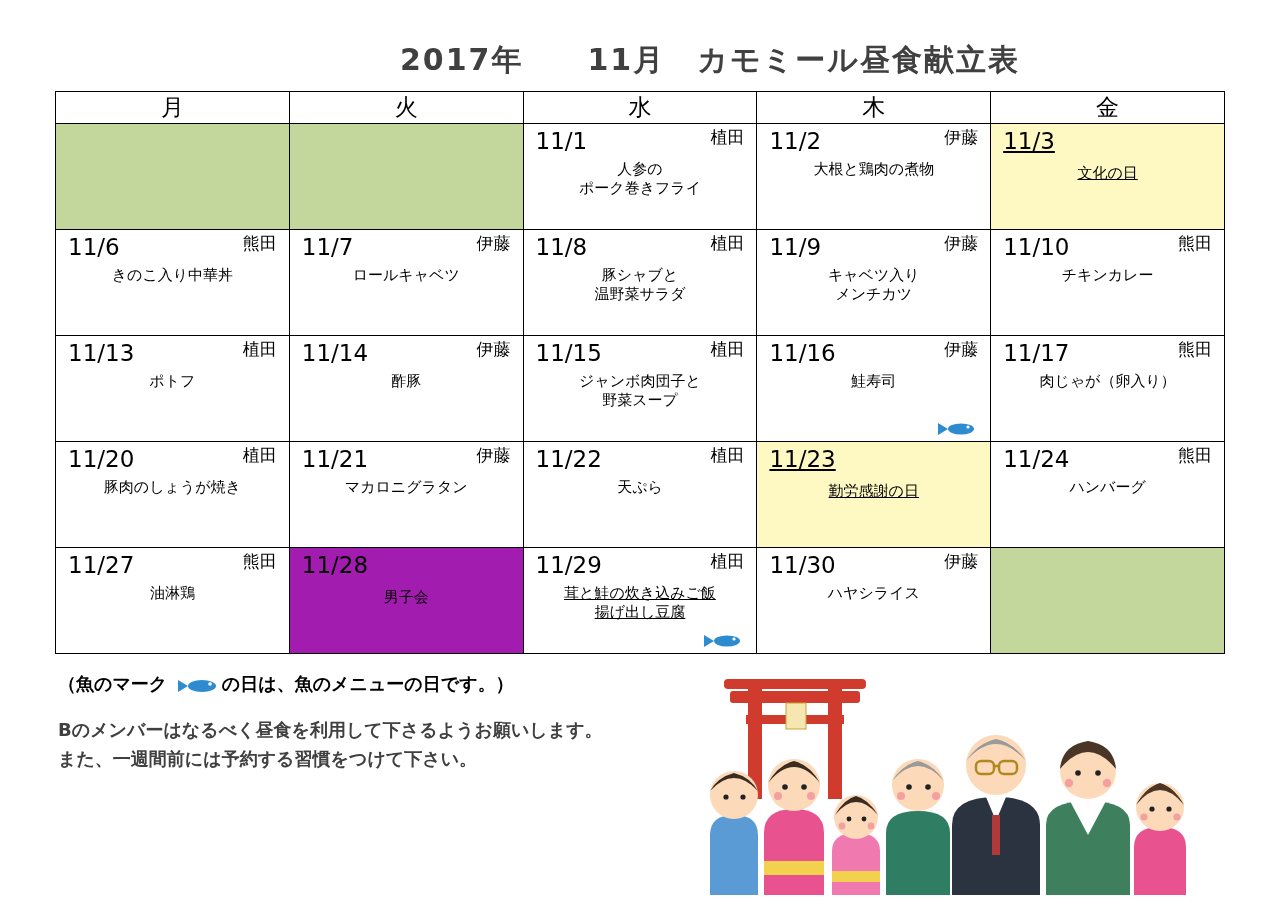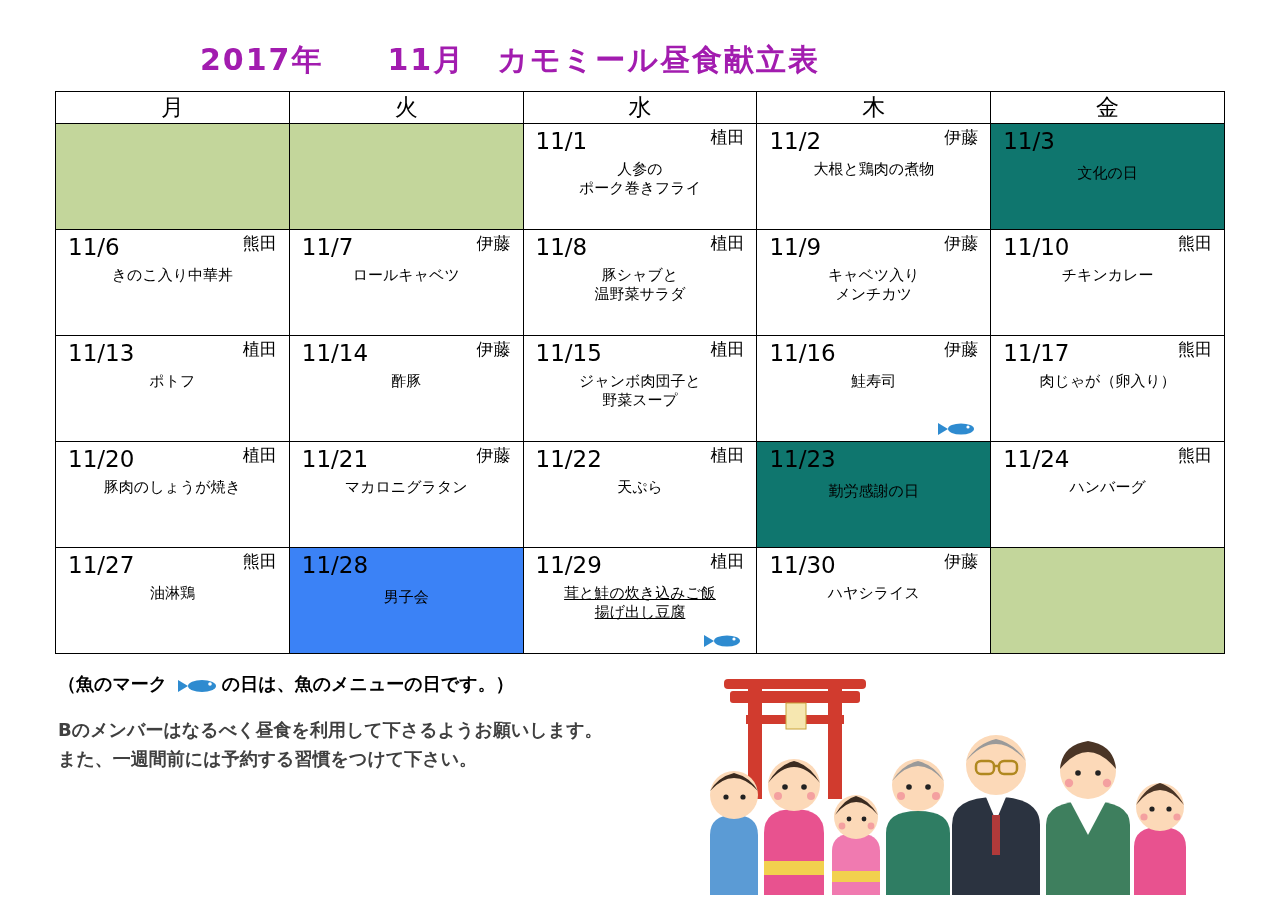--- a/index.html
+++ b/index.html
@@ -17,22 +17,22 @@
   .page {
     position: relative;
     width: 1280px;
     height: 905px;
   }
   .title {
     position: absolute;
     top: 40px;
     left: 0;
     width: 1020px;
-    text-align: center;
-    color: #a21caf;
+    text-align: right;
+    color: #404040;
     font-size: 30px;
     font-weight: bold;
     letter-spacing: 2px;
     font-family: "DejaVu Sans", "Liberation Sans", sans-serif;
   }
   table.menu {
     position: absolute;
     top: 91px;
     left: 55px;
     width: 1170px;
@@ -75,22 +75,22 @@
     font-size: 15px;
     line-height: 1.25;
     padding: 6px 4px 0 4px;
     white-space: pre-line;
   }
   .cell-body.small {
     font-size: 15px;
     text-decoration: underline;
   }
   td.green { background: #c3d69b; }
-  td.pink  { background: #0f766e; }
-  td.yellow{ background: #3b82f6; margin-left: 12px; }
+  td.pink  { background: #fef9c3; text-decoration: underline; }
+  td.yellow{ background: #a21caf; margin-left: 12px; }
   td.holiday .cell-head .date { }
   td.holiday .cell-body { padding-top: 10px; }
   .fish {
     display: inline-block;
     width: 38px;
     height: 14px;
     position: relative;
     vertical-align: middle;
     margin-left: 4px;
   }

